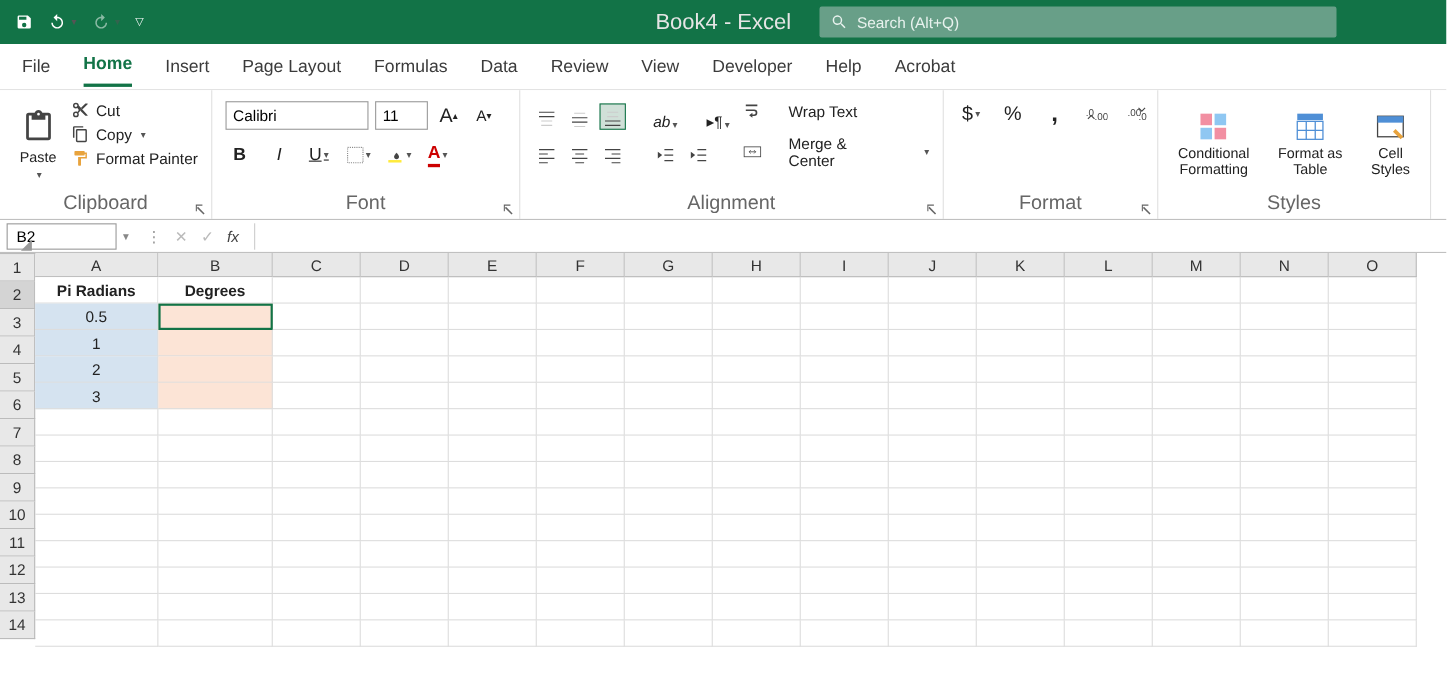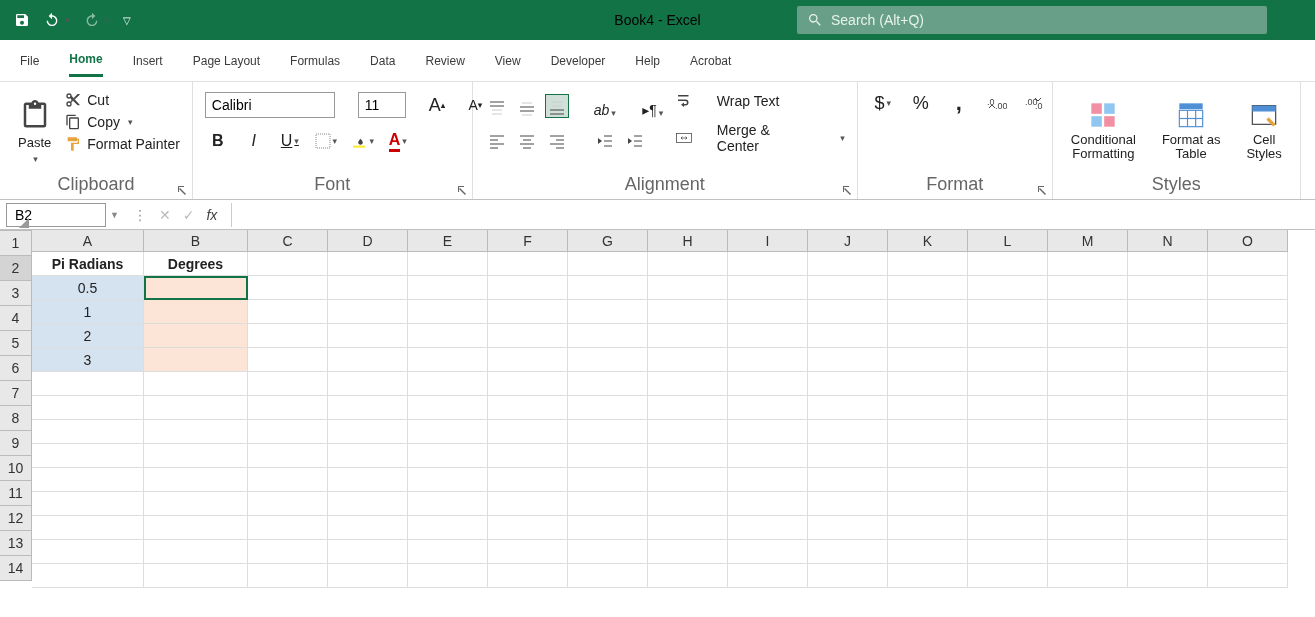--- a/index.html
+++ b/index.html
@@ -1,41 +1,41 @@
 <!DOCTYPE html>
 <html><head>
 <meta charset="utf-8">
 <style>
 *{box-sizing:border-box;margin:0;padding:0;font-family:"Segoe UI",Arial,sans-serif}
 body{background:#fff;width:1315px;height:617px;overflow:hidden;font-size:14px;color:#222}
 .titlebar{height:40px;background:#127347;display:flex;align-items:center;color:#fff;position:relative}
 .qat{display:flex;align-items:center;gap:14px;padding-left:14px}
 .qat svg{width:16px;height:16px;fill:#fff}
 .qat-item{display:flex;align-items:center;gap:3px;cursor:pointer}
-.title{position:absolute;left:50%;transform:translateX(-50%);font-size:14px;color:#000000}
-.searchwrap{margin-left:auto;margin-right:48px}
+.title{position:absolute;left:50%;transform:translateX(-50%);font-size:20px;color:#e5e5e5}
+.searchwrap{margin-left:auto;margin-right:100px}
 .searchbox{background:#689f88;border:none;height:28px;width:470px;padding:0 10px 0 34px;color:#fff;font-size:14px;border-radius:2px}
 .searchbox::placeholder{color:#e8f2ee}
 .searchwrap{position:relative}
 .searchwrap svg{position:absolute;left:10px;top:6px;width:16px;height:16px;fill:#e8f2ee}
 .tabs{height:42px;background:#fff;display:flex;align-items:center;padding-left:20px;gap:30px;border-bottom:1px solid #e0e0e0}
-.tab{font-size:12px;color:#3b3b3b;cursor:pointer;padding:8px 0}
+.tab{font-size:16px;color:#3b3b3b;cursor:pointer;padding:8px 0}
 .tab.active{color:#127347;border-bottom:3px solid #127347;font-weight:600}
 .ribbon{height:118px;background:#fff;display:flex;border-bottom:1px solid #c0c0c0}
 .group{border-right:1px solid #e0e0e0;padding:6px 12px 2px;display:flex;flex-direction:column;position:relative}
 .group-label{text-align:center;font-size:18px;color:#666;margin-top:auto;padding-bottom:2px}
 .group-body{display:flex;flex:1}
 .dlg-launcher{position:absolute;right:4px;bottom:4px;width:12px;height:12px;cursor:pointer}
 .dlg-launcher svg{width:12px;height:12px;fill:#666}
 .big-btn{display:flex;flex-direction:column;align-items:center;justify-content:center;padding:0 6px;cursor:pointer;gap:4px}
 .big-btn .lbl{font-size:13px;line-height:14px;text-align:center}
 .clip-list{display:flex;flex-direction:column;gap:6px;padding-left:8px;padding-top:4px}
 .clip-item{display:flex;align-items:center;gap:6px;font-size:14px;cursor:pointer}
 .clip-item svg{width:16px;height:16px}
-.font-top{display:flex;gap:23px;align-items:flex-end}
+.font-top{display:flex;gap:6px;align-items:flex-end}
 .font-name{width:130px;height:26px;border:1px solid #999;padding:0 6px;font-size:14px}
 .font-size{width:48px;height:26px;border:1px solid #999;padding:0 6px;font-size:14px}
 .btn-small{width:26px;height:26px;display:flex;align-items:center;justify-content:center;cursor:pointer;font-size:16px}
 .font-bot{display:flex;gap:10px;align-items:center;margin-top:10px}
 .align-grid{display:flex;flex-direction:column;gap:8px}
 .align-row{display:flex;gap:6px;align-items:center}
 .align-btn{width:24px;height:24px;display:flex;align-items:flex-end;justify-content:center;cursor:pointer}
 .align-btn.active{background:#d0e0d8;border:1px solid #127347}
 .wrap-col{display:flex;flex-direction:column;gap:12px;padding-top:4px;padding-left:10px}
 .wrap-item{display:flex;align-items:center;gap:24px;font-size:14px;cursor:pointer}

